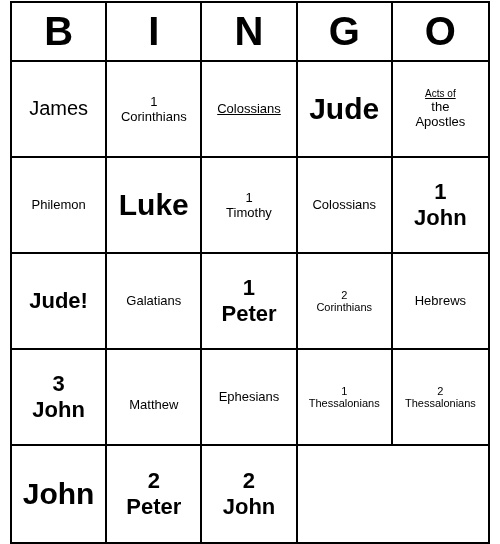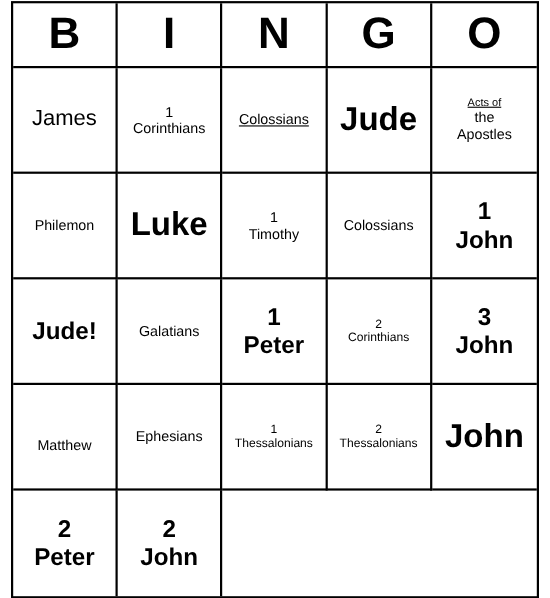--- a/index.html
+++ b/index.html
@@ -118,20 +118,23 @@
       </div>
       <div class="bingo-cell">
         <div style="font-size: 22px; font-weight: bold;">1</div>
         <div style="font-size: 22px; font-weight: bold;">Peter</div>
       </div>
       <div class="bingo-cell">
         <div style="font-size: 11px;">2</div>
         <div style="font-size: 11px;">Corinthians</div>
       </div>
       <div class="bingo-cell">
+        <span style="font-size: 13px;">Hebrews</span>
+      </div>
+      <div class="bingo-cell">
         <div style="font-size: 22px; font-weight: bold;">3</div>
         <div style="font-size: 22px; font-weight: bold;">John</div>
       </div>
       <div class="bingo-cell">
         <span style="font-size: 13px; margin-top: 16px;">Matthew</span>
       </div>
       <div class="bingo-cell">
         <span style="font-size: 13px;">Ephesians</span>
       </div>
       <div class="bingo-cell">

